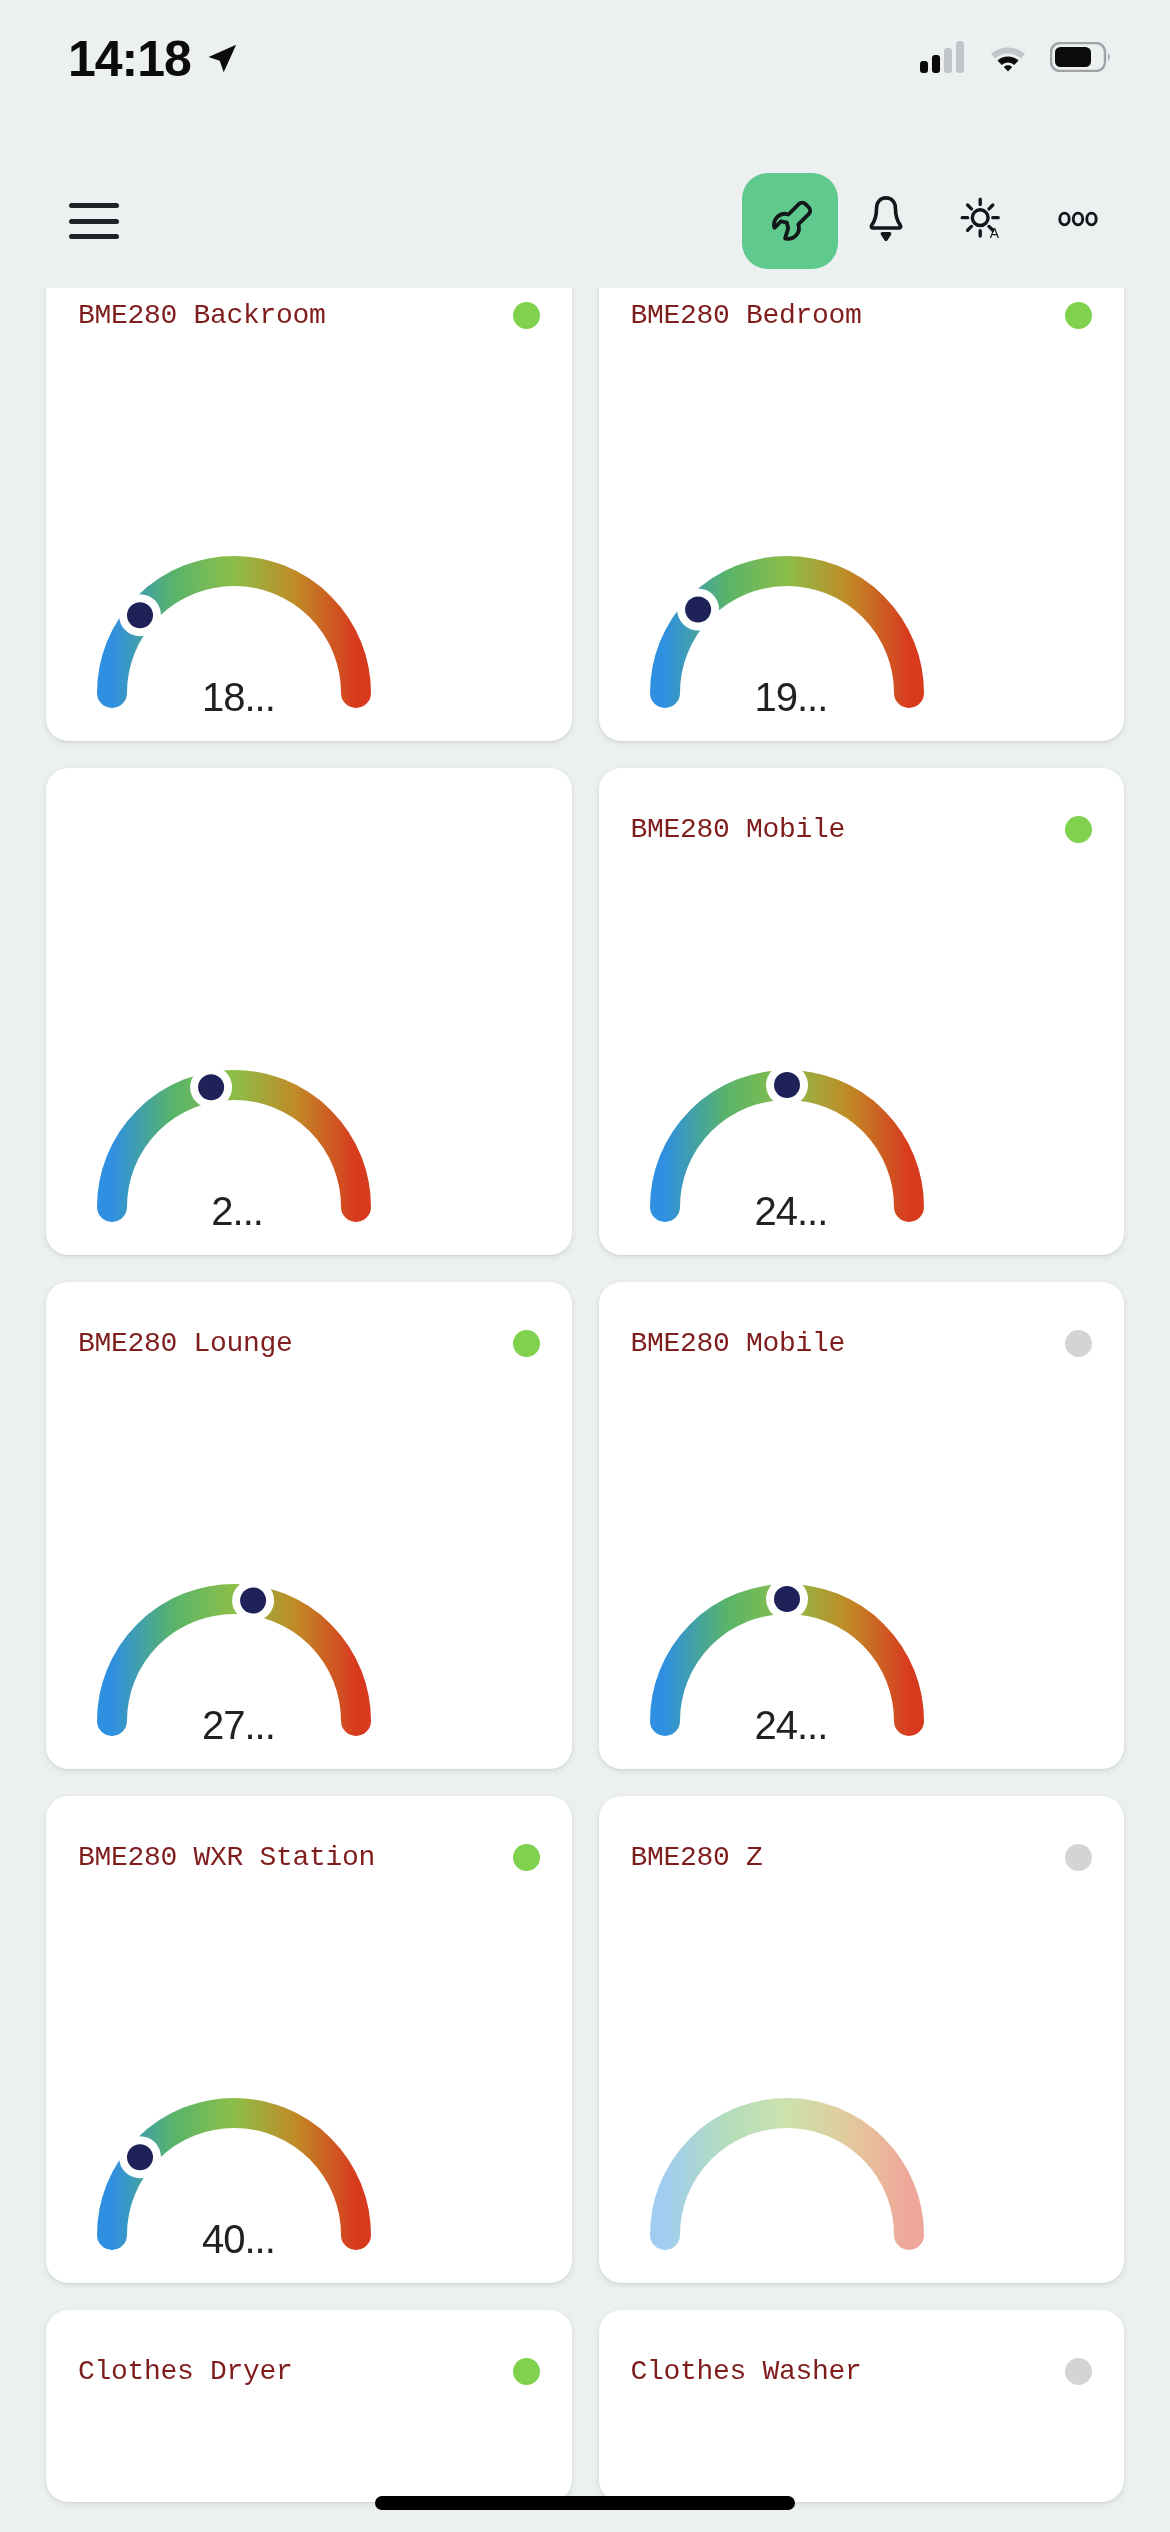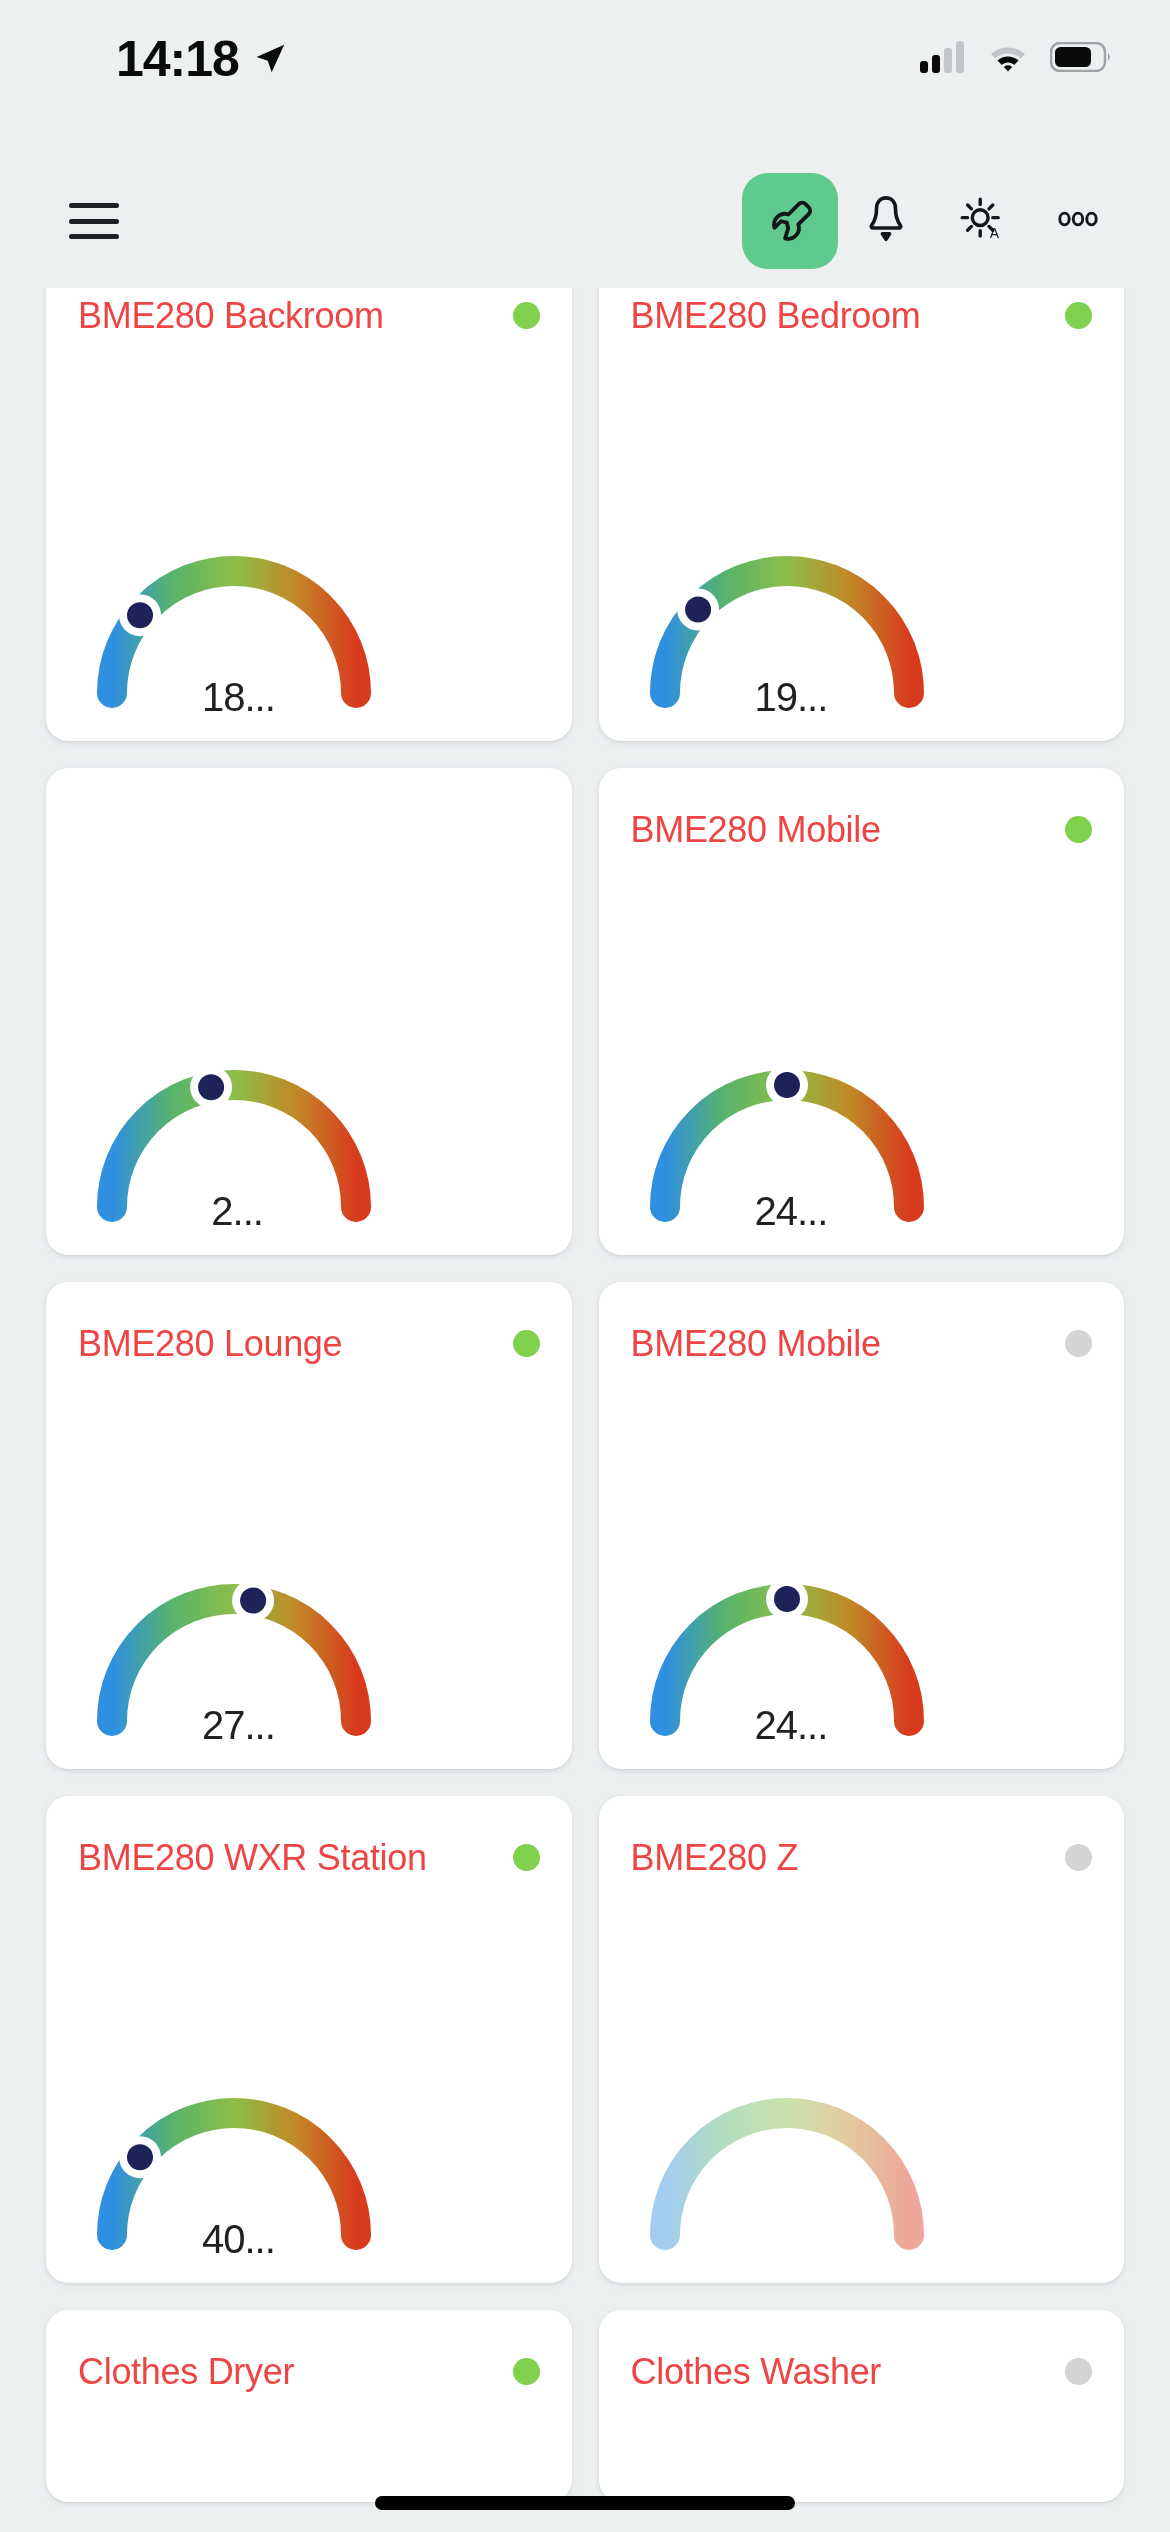--- a/index.html
+++ b/index.html
@@ -9,21 +9,21 @@
     font-family: "Liberation Sans", sans-serif;
     overflow: hidden;
   }
   body { position: relative; }
 
   
   .status-bar {
     position: absolute; top: 0; left: 0;
     width: 1170px; height: 118px;
     display: flex; align-items: center; justify-content: space-between;
-    padding: 0 58px 0 116px;
+    padding: 0 58px 0 68px;
   }
   .status-left { display: flex; align-items: center; gap: 14px; }
   .status-time {
     font-size: 50px; font-weight: 600; color: #0B0B0C;
     letter-spacing: -1px; line-height: 1;
   }
   .loc-arrow { width: 34px; height: 34px; display:block; }
   .status-right { display: flex; align-items: center; gap: 20px; }
 
   
@@ -75,23 +75,24 @@
     overflow: hidden;
     display: flex; flex-direction: column;
   }
   .card.short { height: 192px; }
 
   .card-head {
     display: flex; align-items: flex-start; justify-content: space-between;
     gap: 12px;
   }
   .card-title {
-    font-size: 36px; line-height: 55px; color: #ef4444;
+    font-size: 28px; line-height: 55px; color: #7f1d1d;
     font-weight: 400; letter-spacing: -0.3px;
     max-width: 410px;
+    font-family: Liberation Mono, monospace;
   }
   .dot { width: 27px; height: 27px; border-radius: 50%; flex: 0 0 auto; margin-top: 14px; }
   .dot.on  { background: #7FD14E; }
   .dot.off { background: #D2D4D6; }
 
   .gauge-wrap {
     flex: 1 1 auto;
     display: flex; align-items: flex-end; justify-content: flex-start;
     padding-left: 6px; padding-bottom: 2px;
   }

